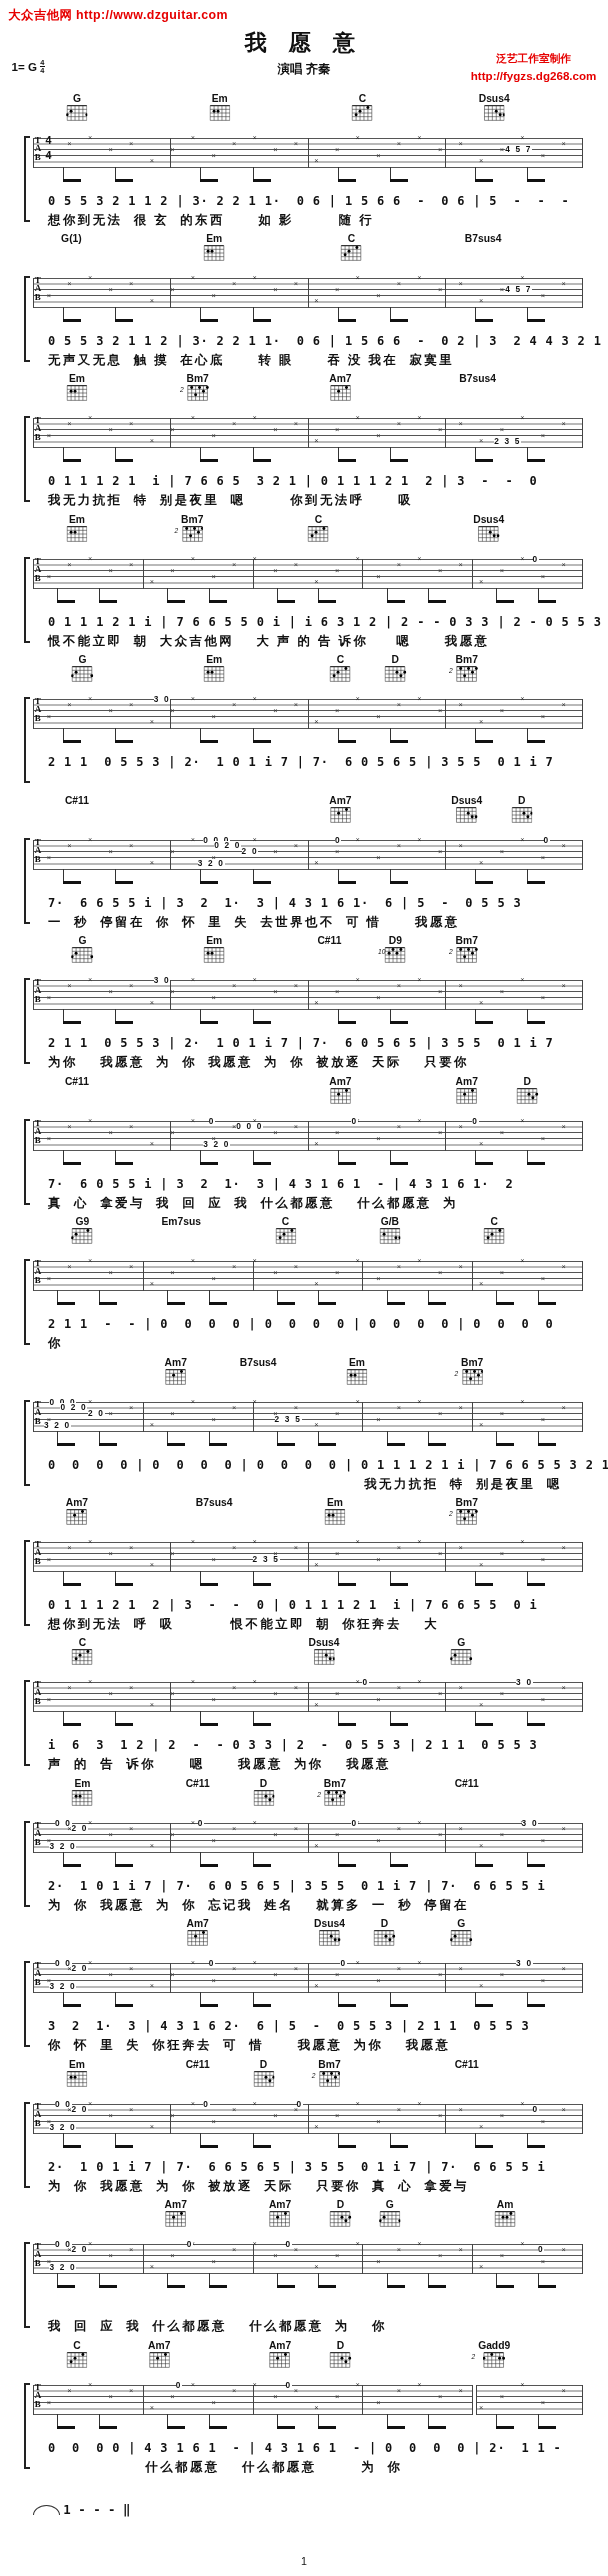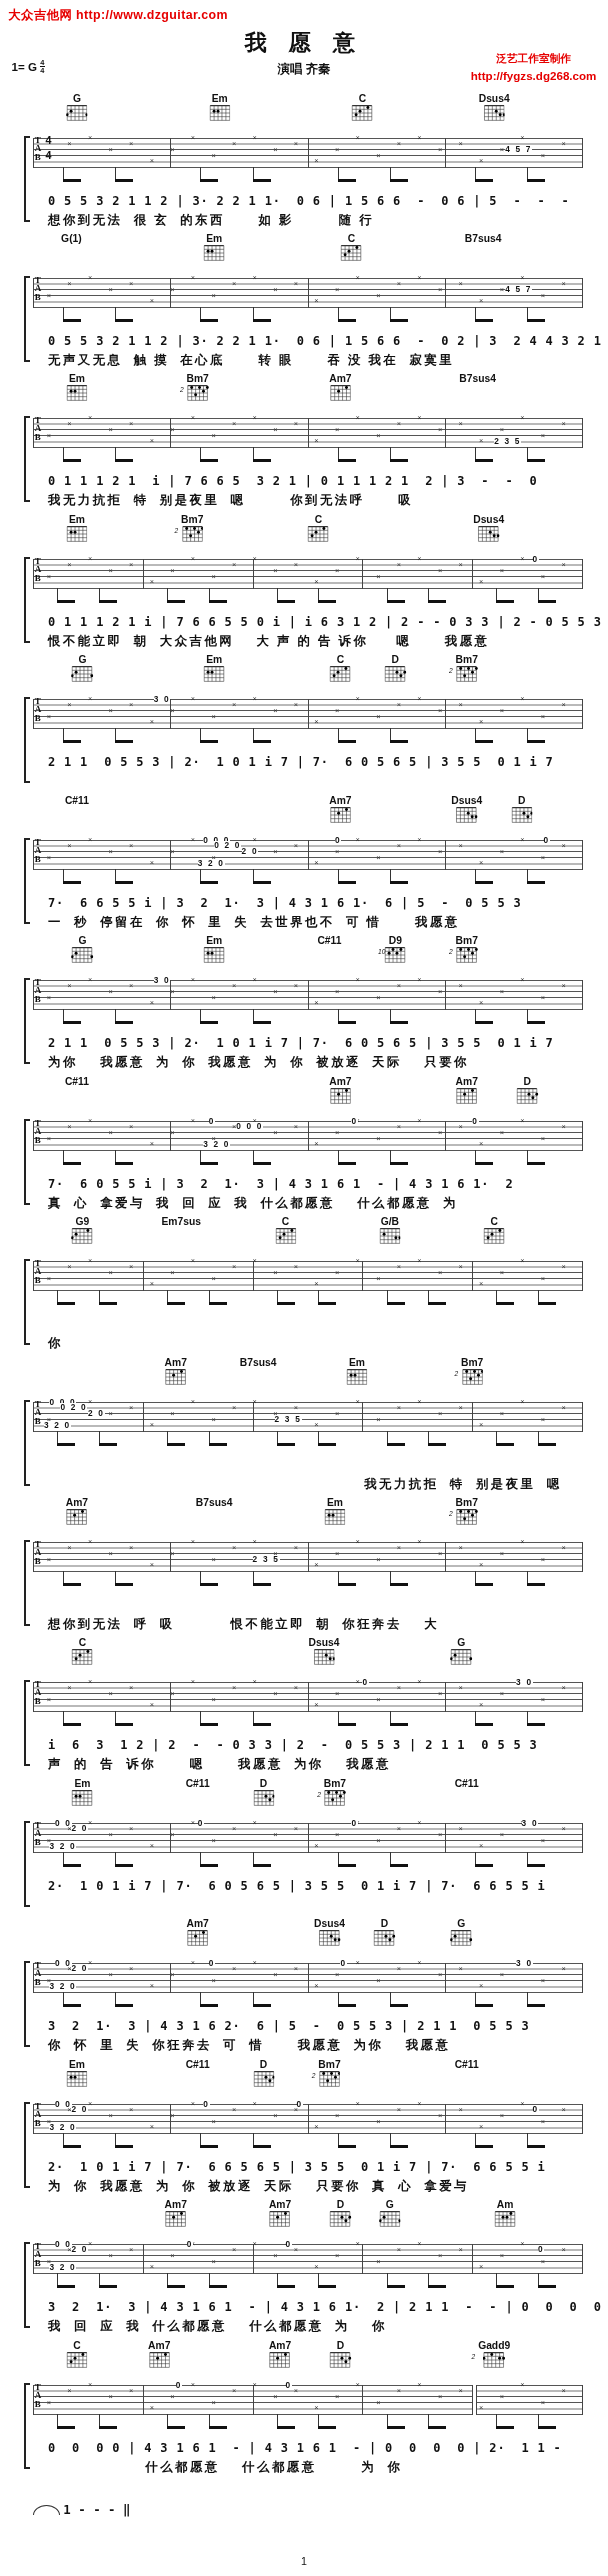--- a/index.html
+++ b/index.html
@@ -1207,20 +1207,21 @@
           <div class="stem" style="left: 52%;"></div>
           <div class="beam" style="left: 64.4%;"></div>
           <div class="stem" style="left: 64.4%;"></div>
           <div class="beam" style="left: 72%;"></div>
           <div class="stem" style="left: 72%;"></div>
           <div class="beam" style="left: 84.4%;"></div>
           <div class="stem" style="left: 84.4%;"></div>
           <div class="beam" style="left: 92%;"></div>
           <div class="stem" style="left: 92%;"></div>
         </div>
+        <div class="jianpu">2 1 1  -  - | 0  0  0  0 | 0  0  0  0 | 0  0  0  0 | 0  0  0  0</div>
         <div class="lyrics">你</div>
       </div>
       <div class="system" style="top: 1357px;">
         <div class="chord-row">
           <div class="chord" style="left: 26%;"><span class="chord-name">Am7</span><svg width="21.5" height="18" viewBox="0 0 26 22">
               <line x1="1" x2="1" y1="2" y2="20" stroke="#333" stroke-width="0.7"></line>
               <line x1="5.8" x2="5.8" y1="2" y2="20" stroke="#333" stroke-width="0.7"></line>
               <line x1="10.6" x2="10.6" y1="2" y2="20" stroke="#333" stroke-width="0.7"></line>
               <line x1="15.399999999999999" x2="15.399999999999999" y1="2" y2="20" stroke="#333" stroke-width="0.7"></line>
               <line x1="20.2" x2="20.2" y1="2" y2="20" stroke="#333" stroke-width="0.7"></line>
@@ -1332,20 +1333,21 @@
           <div class="beam" style="left: 84.4%;"></div>
           <div class="stem" style="left: 84.4%;"></div>
           <div class="beam" style="left: 92%;"></div>
           <div class="stem" style="left: 92%;"></div>
           <span class="annot" style="left: 3%; top: 2.5px;">0 0  0</span>
           <span class="annot" style="left: 5%; top: 8.3px;">0 2  0</span>
           <span class="annot" style="left: 10%; top: 14px;">2 0</span>
           <span class="annot" style="left: 2%; top: 25.6px;">3  2  0</span>
           <span class="annot" style="left: 44%; top: 20px;">2 3 5</span>
         </div>
+        <div class="jianpu">0  0  0  0 | 0  0  0  0 | 0  0  0  0 | 0 1 1 1 2 1 i | 7 6 6 5 5 3 2 1</div>
         <div class="lyrics" style="padding-left: 52%;">我无力抗拒  特  别是夜里  嗯</div>
       </div>
       <div class="system" style="top: 1497px;">
         <div class="chord-row">
           <div class="chord" style="left: 8%;"><span class="chord-name">Am7</span><svg width="21.5" height="18" viewBox="0 0 26 22">
               <line x1="1" x2="1" y1="2" y2="20" stroke="#333" stroke-width="0.7"></line>
               <line x1="5.8" x2="5.8" y1="2" y2="20" stroke="#333" stroke-width="0.7"></line>
               <line x1="10.6" x2="10.6" y1="2" y2="20" stroke="#333" stroke-width="0.7"></line>
               <line x1="15.399999999999999" x2="15.399999999999999" y1="2" y2="20" stroke="#333" stroke-width="0.7"></line>
               <line x1="20.2" x2="20.2" y1="2" y2="20" stroke="#333" stroke-width="0.7"></line>
@@ -1448,20 +1450,21 @@
           <div class="beam" style="left: 55.5%;"></div>
           <div class="stem" style="left: 55.5%;"></div>
           <div class="beam" style="left: 65%;"></div>
           <div class="stem" style="left: 65%;"></div>
           <div class="beam" style="left: 80.5%;"></div>
           <div class="stem" style="left: 80.5%;"></div>
           <div class="beam" style="left: 90%;"></div>
           <div class="stem" style="left: 90%;"></div>
           <span class="annot" style="left: 40%; top: 20px;">2 3 5</span>
         </div>
+        <div class="jianpu">0 1 1 1 2 1  2 | 3  -  -  0 | 0 1 1 1 2 1  i | 7 6 6 5 5  0 i</div>
         <div class="lyrics">想你到无法  呼  吸          恨不能立即  朝  你狂奔去    大</div>
       </div>
       <div class="system" style="top: 1637px;">
         <div class="chord-row">
           <div class="chord" style="left: 9%;"><span class="chord-name">C</span><svg width="21.5" height="18" viewBox="0 0 26 22">
               <line x1="1" x2="1" y1="2" y2="20" stroke="#333" stroke-width="0.7"></line>
               <line x1="5.8" x2="5.8" y1="2" y2="20" stroke="#333" stroke-width="0.7"></line>
               <line x1="10.6" x2="10.6" y1="2" y2="20" stroke="#333" stroke-width="0.7"></line>
               <line x1="15.399999999999999" x2="15.399999999999999" y1="2" y2="20" stroke="#333" stroke-width="0.7"></line>
               <line x1="20.2" x2="20.2" y1="2" y2="20" stroke="#333" stroke-width="0.7"></line>
@@ -1689,20 +1692,21 @@
           <div class="beam" style="left: 90%;"></div>
           <div class="stem" style="left: 90%;"></div>
           <span class="annot" style="left: 4%; top: 2.5px;">0 0</span>
           <span class="annot" style="left: 7%; top: 8.3px;">2 0</span>
           <span class="annot" style="left: 3%; top: 25.6px;">3  2  0</span>
           <span class="annot" style="left: 30%; top: 2.5px;">0</span>
           <span class="annot" style="left: 58%; top: 2.5px;">0</span>
           <span class="annot" style="left: 89%; top: 2.5px;">3 0</span>
         </div>
         <div class="jianpu">2·  1 0 1 i 7 | 7·  6 0 5 6 5 | 3 5 5  0 1 i 7 | 7·  6 6 5 5 i</div>
+        <div class="lyrics">为  你  我愿意  为  你  忘记我  姓名    就算多  一  秒  停留在</div>
       </div>
       <div class="system" style="top: 1918px;">
         <div class="chord-row">
           <div class="chord" style="left: 30%;"><span class="chord-name">Am7</span><svg width="21.5" height="18" viewBox="0 0 26 22">
               <line x1="1" x2="1" y1="2" y2="20" stroke="#333" stroke-width="0.7"></line>
               <line x1="5.8" x2="5.8" y1="2" y2="20" stroke="#333" stroke-width="0.7"></line>
               <line x1="10.6" x2="10.6" y1="2" y2="20" stroke="#333" stroke-width="0.7"></line>
               <line x1="15.399999999999999" x2="15.399999999999999" y1="2" y2="20" stroke="#333" stroke-width="0.7"></line>
               <line x1="20.2" x2="20.2" y1="2" y2="20" stroke="#333" stroke-width="0.7"></line>
               <line x1="25" x2="25" y1="2" y2="20" stroke="#333" stroke-width="0.7"></line>
@@ -2101,21 +2105,20 @@
           <div class="stem" style="left: 84.4%;"></div>
           <div class="beam" style="left: 92%;"></div>
           <div class="stem" style="left: 92%;"></div>
           <span class="annot" style="left: 4%; top: 2.5px;">0 0</span>
           <span class="annot" style="left: 7%; top: 8.3px;">2 0</span>
           <span class="annot" style="left: 3%; top: 25.6px;">3  2  0</span>
           <span class="annot" style="left: 28%; top: 2.5px;">0</span>
           <span class="annot" style="left: 46%; top: 2.5px;">0</span>
           <span class="annot" style="left: 92%; top: 8.3px;">0</span>
         </div>
-        <div class="jianpu">3  2  1·  3 | 4 3 1 6 1  - | 4 3 1 6 1·  2 | 2 1 1  -  - | 0  0  0  0</div>
         <div class="lyrics">我  回  应  我  什么都愿意    什么都愿意  为    你</div>
       </div>
       <div class="system" style="top: 2340px;">
         <div class="chord-row">
           <div class="chord" style="left: 8%;"><span class="chord-name">C</span><svg width="21.5" height="18" viewBox="0 0 26 22">
               <line x1="1" x2="1" y1="2" y2="20" stroke="#333" stroke-width="0.7"></line>
               <line x1="5.8" x2="5.8" y1="2" y2="20" stroke="#333" stroke-width="0.7"></line>
               <line x1="10.6" x2="10.6" y1="2" y2="20" stroke="#333" stroke-width="0.7"></line>
               <line x1="15.399999999999999" x2="15.399999999999999" y1="2" y2="20" stroke="#333" stroke-width="0.7"></line>
               <line x1="20.2" x2="20.2" y1="2" y2="20" stroke="#333" stroke-width="0.7"></line>

